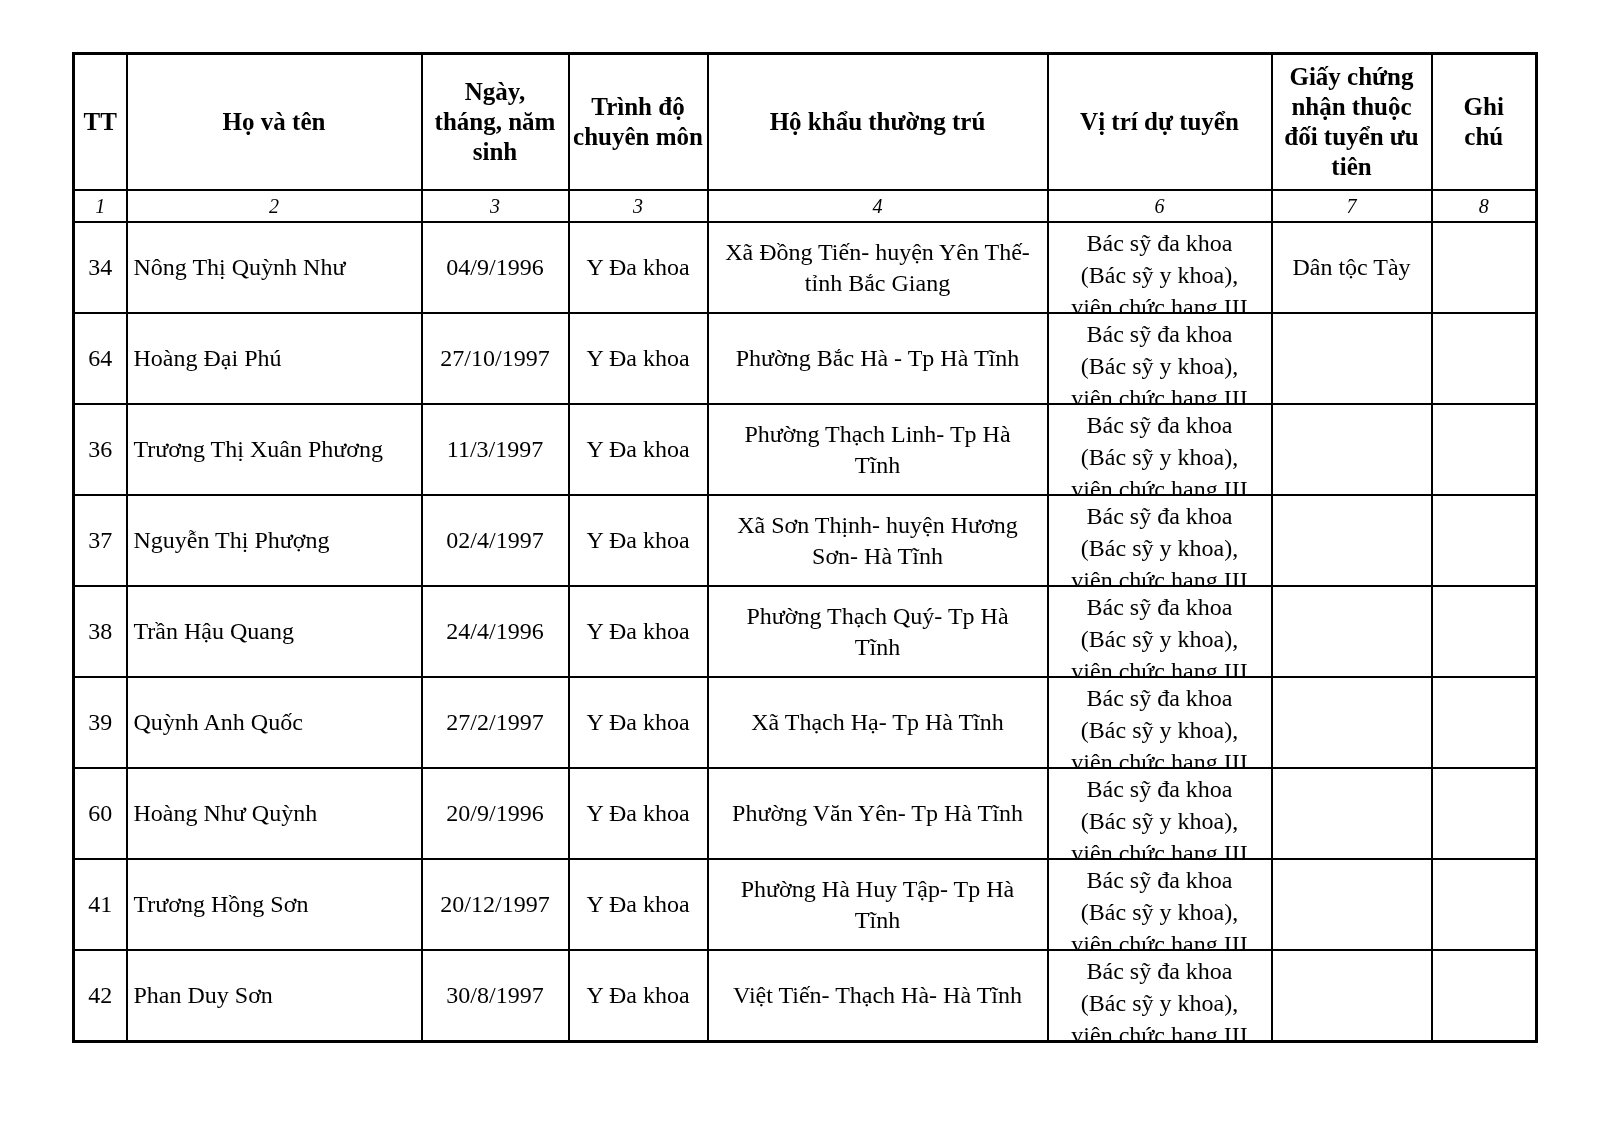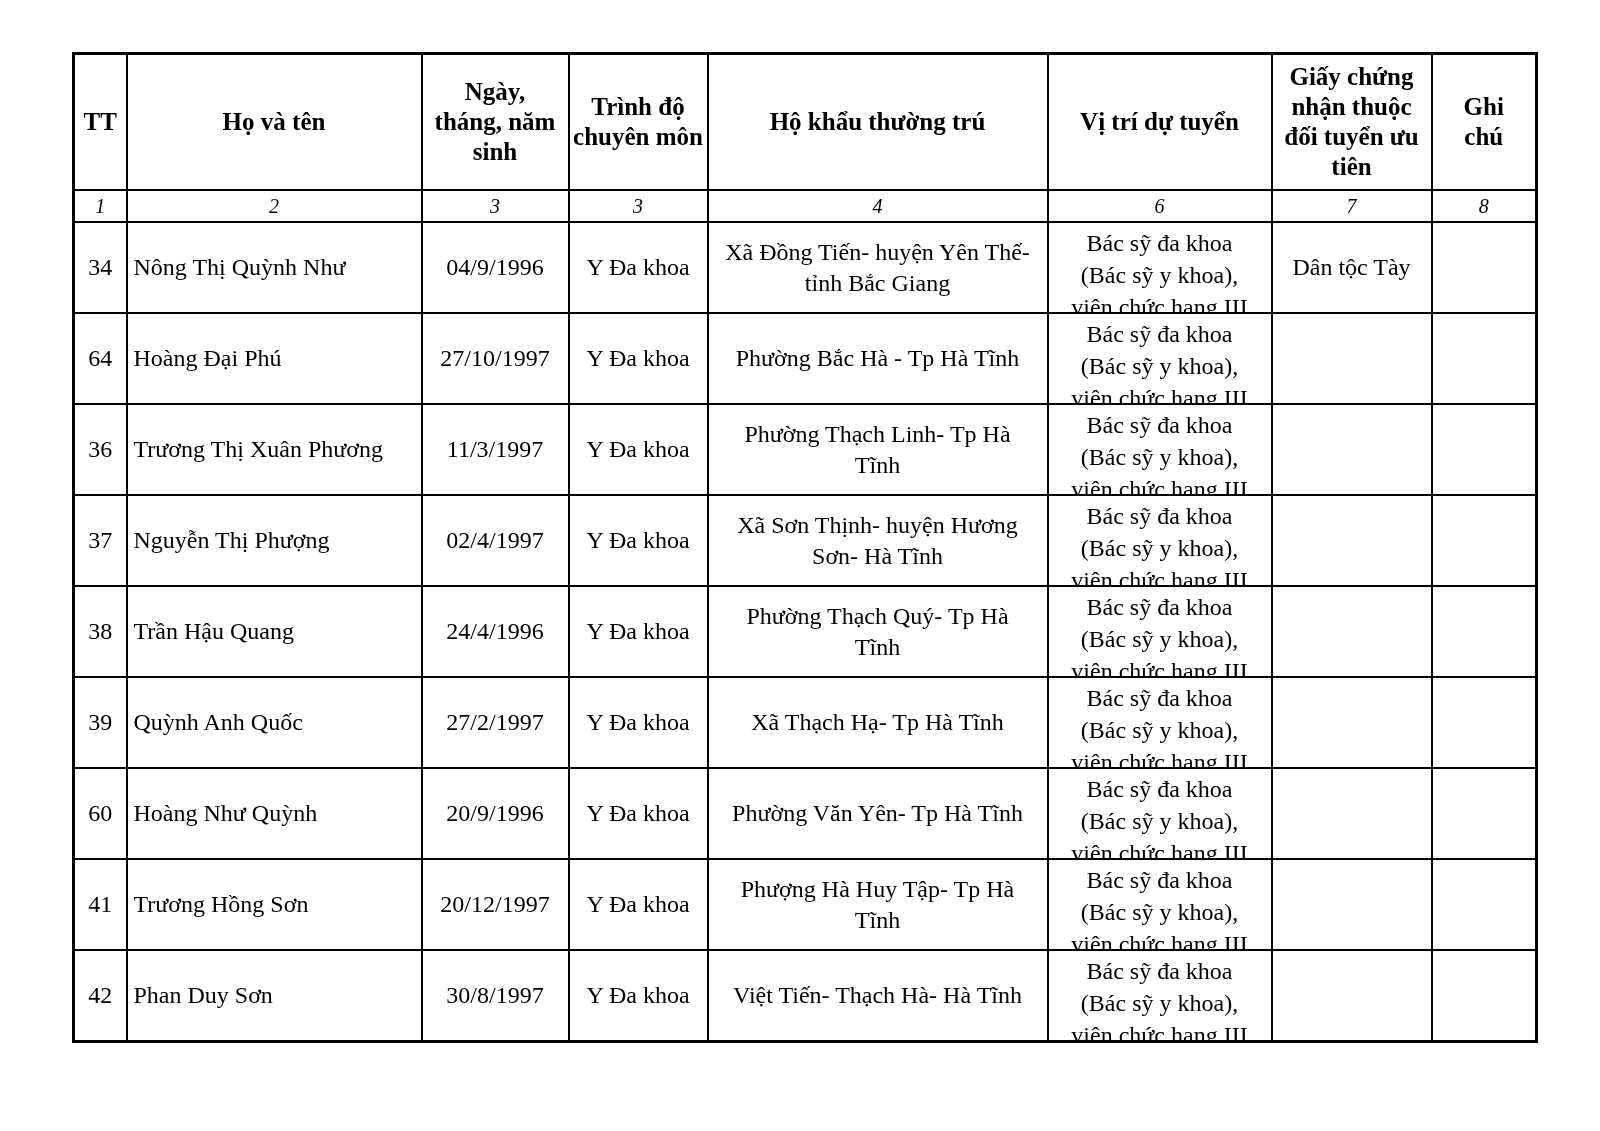--- a/index.html
+++ b/index.html
@@ -215,21 +215,21 @@
 (Bác sỹ y khoa),
 viên chức hạng III</div></td>
       <td class="c-pri"><div class="cellbox"></div></td>
       <td class="c-note"><div class="cellbox"></div></td>
     </tr>
         <tr class="datarow">
       <td class="c-tt"><div class="cellbox">41</div></td>
       <td class="c-name"><div class="cellbox">Trương Hồng Sơn</div></td>
       <td class="c-dob"><div class="cellbox">20/12/1997</div></td>
       <td class="c-deg"><div class="cellbox">Y Đa khoa</div></td>
-      <td class="c-res"><div class="cellbox">Phượng Hà Huy Tập- Tp Hà
+      <td class="c-res"><div class="cellbox">Phường Hà Huy Tập- Tp Hà
 Tĩnh</div></td>
       <td class="c-pos"><div class="posbox">Bác sỹ đa khoa
 (Bác sỹ y khoa),
 viên chức hạng III</div></td>
       <td class="c-pri"><div class="cellbox"></div></td>
       <td class="c-note"><div class="cellbox"></div></td>
     </tr>
         <tr class="datarow">
       <td class="c-tt"><div class="cellbox">42</div></td>
       <td class="c-name"><div class="cellbox">Phan Duy Sơn</div></td>

